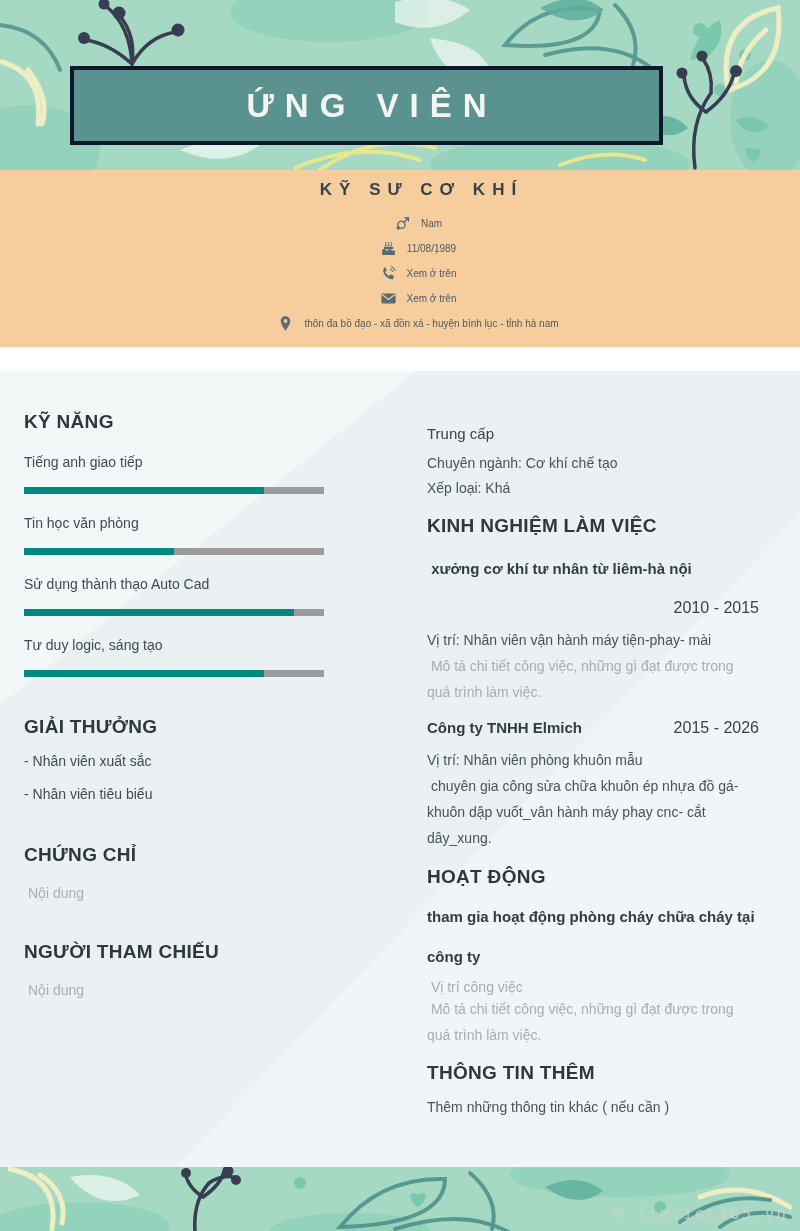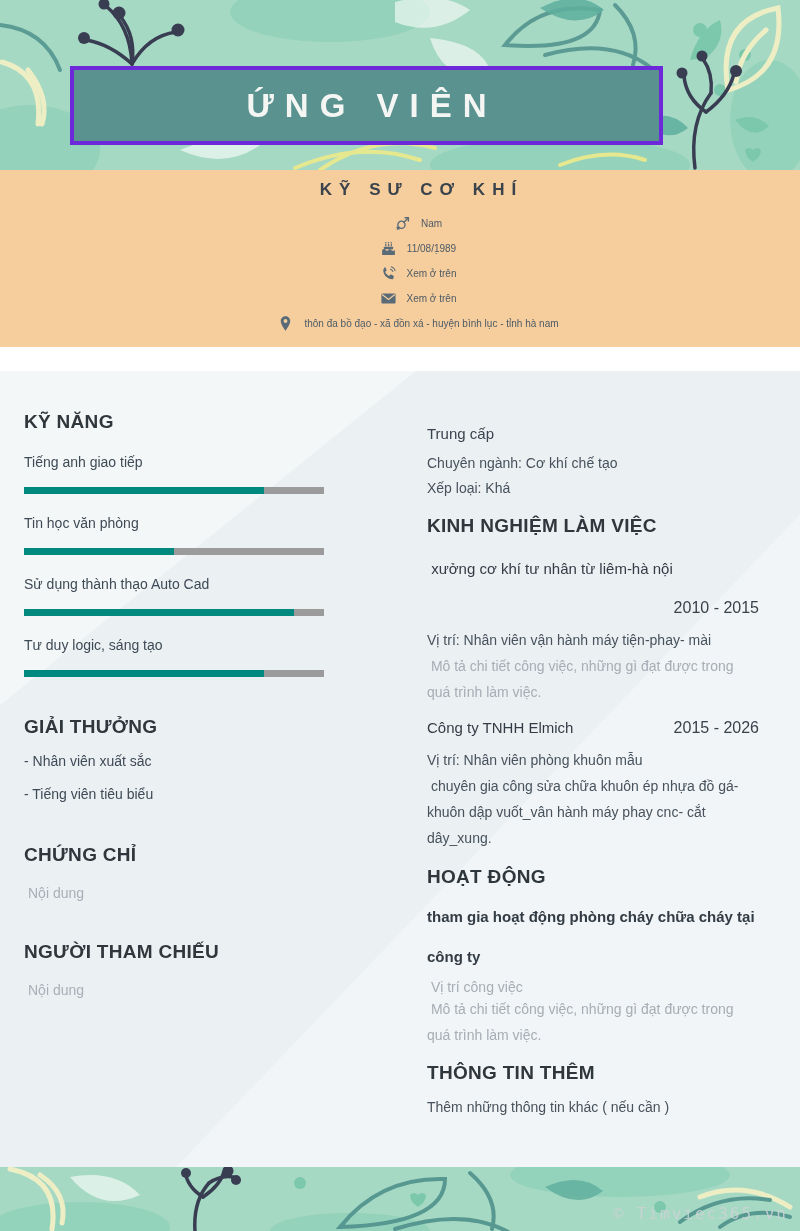--- a/index.html
+++ b/index.html
@@ -13,21 +13,21 @@
   }
   .page { position:absolute; inset:0; width:800px; height:1231px; background:#fff; }
 
   
   .banner-top { position:absolute; left:0; top:0; width:800px; height:170px; overflow:hidden; }
   .banner-bottom { position:absolute; left:0; top:1167px; width:800px; height:64px; overflow:hidden; }
   .banner-top svg, .banner-bottom svg { display:block; width:100%; height:100%; }
 
   .title-box {
     position:absolute; left:70px; top:66px; width:593px; height:79px;
-    background:#5a928f; border:4px solid #6d28d9;
+    background:#5a928f; border:4px solid #0f172a;
     display:flex; align-items:center; justify-content:center;
   }
   .title-box h1 {
     color:#f4f6f4; font-size:33px; font-weight:bold; letter-spacing:11px;
     text-indent:11px; white-space:nowrap;
   }
 
   
   .header-orange {
     position:absolute; left:0; top:170px; width:800px; height:177px;
@@ -75,21 +75,21 @@
   .award-item { color:#3e4a55; font-size:14px; margin-top:13px; line-height:20px; }
   .cert-heading { margin-top:40px; }
   .placeholder-text { color:#a8afb6; font-size:14px; margin-top:19px; padding-left:4px; }
   .ref-heading { margin-top:40px; }
 
   
   .edu-degree { margin-top:23px; color:#3a444e; font-size:15px; font-weight:500; }
   .edu-line { margin-top:13px; color:#47525c; font-size:14px; }
   .edu-line2 { margin-top:9px; color:#47525c; font-size:14px; }
   .exp-heading { margin-top:19px; }
-  .xp-company { color:#333c45; font-size:15px; font-weight:normal; }
+  .xp-company { color:#333c45; font-size:15px; font-weight:bold; }
   .xp1-company { margin-top:23px; white-space:pre-wrap; }
   .xp1-period { margin-top:22px; text-align:right; color:#39424b; font-size:16px; }
   .xp-position { margin-top:15px; color:#47525c; font-size:14px; }
   .muted { color:#a6adb4; }
   .xp-desc { margin-top:5px; font-size:14px; line-height:26px; white-space:pre-wrap; }
   .xp2-head { margin-top:14px; display:flex; justify-content:space-between; align-items:baseline; }
   .xp2-period { color:#39424b; font-size:16px; }
   .xp-desc2 { margin-top:5px; color:#47525c; font-size:14px; line-height:26px; white-space:pre-wrap; }
   .act-heading { margin-top:15px; }
   .act-title { margin-top:9px; color:#333c45; font-size:15px; font-weight:bold; line-height:40px; }
@@ -272,21 +272,21 @@
       </div>
       <div class="skill">
         <div class="skill-label">Tư duy logic, sáng tạo</div>
         <div class="bar">
             <div class="bar-fill" style="width: 80%;"></div>
           </div>
       </div>
 
       <div class="sec-heading awards-heading">GIẢI THƯỞNG</div>
       <div class="award-item">- Nhân viên xuất sắc</div>
-      <div class="award-item">- Tiếng viên tiêu biểu</div>
+      <div class="award-item">- Nhân viên tiêu biểu</div>
 
       <div class="sec-heading cert-heading">CHỨNG CHỈ</div>
       <div class="placeholder-text">Nội dung</div>
 
       <div class="sec-heading ref-heading">NGƯỜI THAM CHIẾU</div>
       <div class="placeholder-text">Nội dung</div>
     </div>
 
     <div class="col-right">
       <div class="edu-degree">Trung cấp</div>

